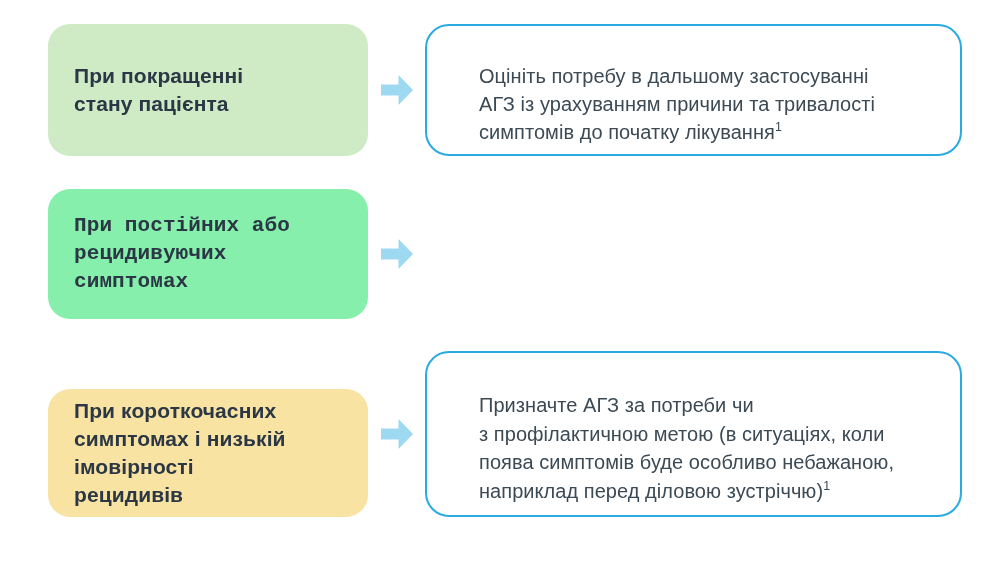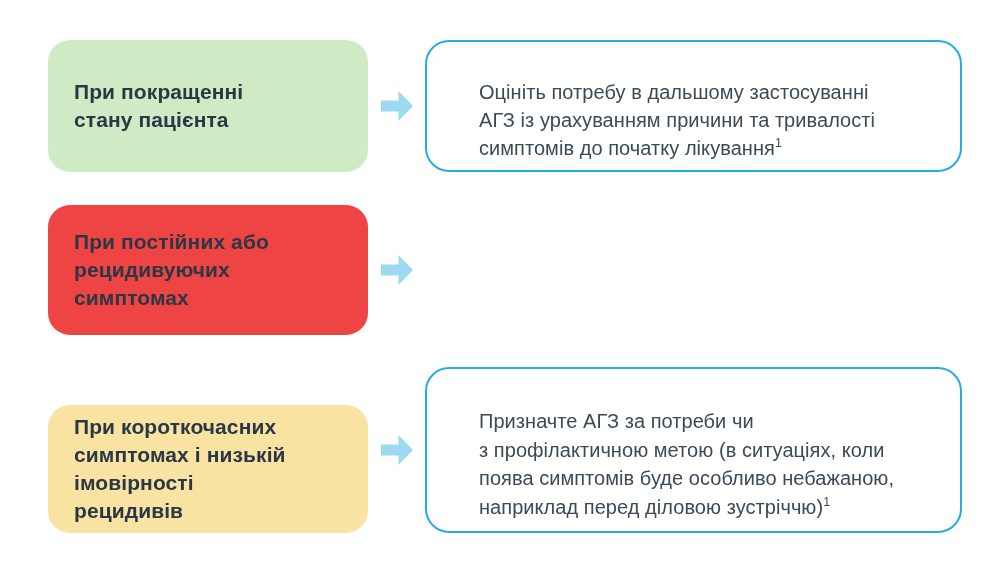--- a/index.html
+++ b/index.html
@@ -12,21 +12,21 @@
     background: #ffffff;
     font-family: "Liberation Sans", sans-serif;
     overflow: hidden;
   }
 
   #diagram {
     position: relative;
     width: 1000px;
     height: 577px;
     box-sizing: border-box;
-    padding: 40px 38px 44px 48px;
+    padding: 24px 38px 44px 48px;
     display: flex;
     flex-direction: column;
     justify-content: flex-start;
   }
 
   .row {
     display: flex;
     align-items: stretch;
     width: 100%;
   }
@@ -39,21 +39,21 @@
   .cond-card {
     width: 320px;
     flex: 0 0 320px;
     border-radius: 22px;
     box-sizing: border-box;
     padding: 0 26px;
     display: flex;
     align-items: center;
   }
   .cond-card.green  { background: #CEEBC6; }
-  .cond-card.pink   { background: #ef4444; }
+  .cond-card.pink   { background: #86efac; font-family: Liberation Mono, monospace; }
   .cond-card.yellow { background: #F8E3A3; margin-top: 38px; }
 
   .cond-text {
     font-size: 21px;
     font-weight: bold;
     line-height: 1.33;
     color: #2B3744;
     letter-spacing: 0.1px;
     white-space: pre-line;
   }

